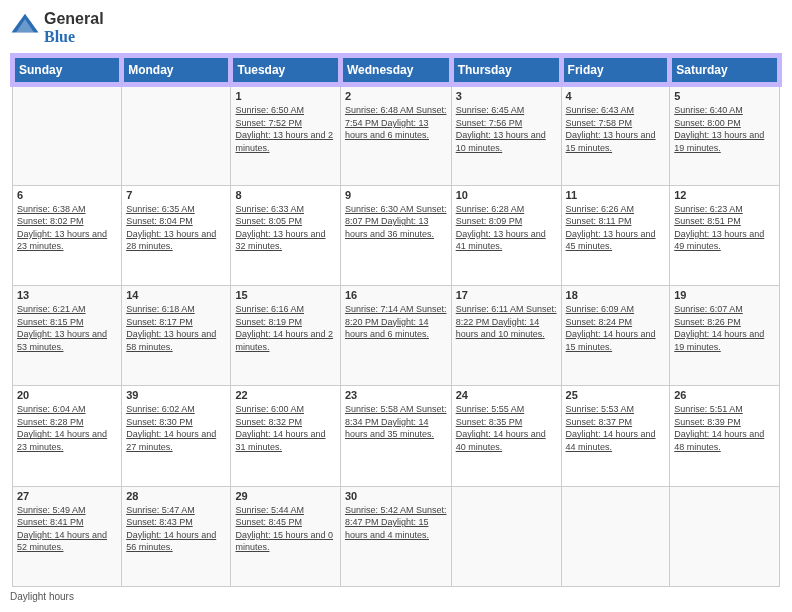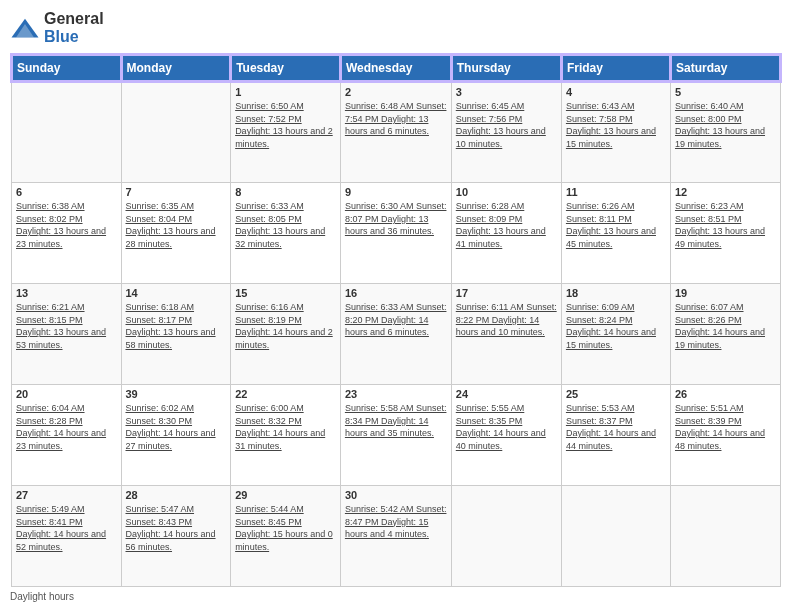--- a/index.html
+++ b/index.html
@@ -19,37 +19,38 @@
       flex-direction: column;
     }
     .header {
       display: flex;
       justify-content: space-between;
       align-items: flex-start;
       margin-bottom: 8px;
     }
     .logo {
       display: flex;
-      align-items: flex-end;
+      align-items: flex-start;
       gap: 4px;
     }
     .logo-text {
       display: flex;
       flex-direction: column;
       line-height: 1.1;
     }
     .logo-general {
       font-size: 16px;
       font-weight: bold;
       color: #333;
     }
     .logo-blue {
       font-size: 16px;
       font-weight: bold;
       color: #2a6db5;
+      font-family: Liberation Serif, serif;
     }
     .logo-icon {
       width: 30px;
       height: 30px;
     }
     .title-area {
       text-align: right;
     }
     .month-title {
       font-size: 32px;
@@ -65,21 +66,21 @@
       border-collapse: collapse;
       flex: 1;
     }
     .calendar thead tr th {
       background: #2a6db5;
       color: #fff;
       font-size: 12px;
       font-weight: bold;
       padding: 5px 4px;
       text-align: left;
-      border: 3px solid #c4b5fd;
+      border: 5px solid #c4b5fd;
     }
     .calendar tbody tr td {
       border: 1px solid #ccc;
       vertical-align: top;
       padding: 3px 4px;
       font-size: 9.5px;
       color: #333;
       width: 113px;
       height: 80px;
       background: #fff;
@@ -231,21 +232,21 @@
 Daylight: 13 hours and 58 minutes.</div>
           </td>
           <td>
             <span class="day-number">15</span>
             <div class="day-info">Sunrise: 6:16 AM
 Sunset: 8:19 PM
 Daylight: 14 hours and 2 minutes.</div>
           </td>
           <td>
             <span class="day-number">16</span>
-            <div class="day-info">Sunrise: 6:33 AM
+            <div class="day-info">Sunrise: 7:14 AM
 Sunset: 8:20 PM
 Daylight: 14 hours and 6 minutes.</div>
           </td>
           <td>
             <span class="day-number">17</span>
             <div class="day-info">Sunrise: 6:11 AM
 Sunset: 8:22 PM
 Daylight: 14 hours and 10 minutes.</div>
           </td>
           <td>

